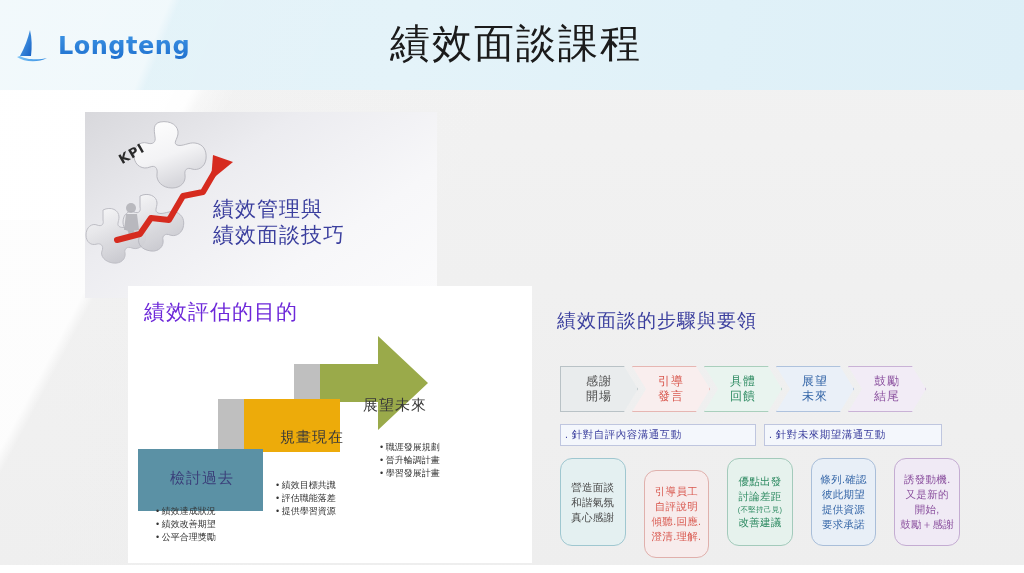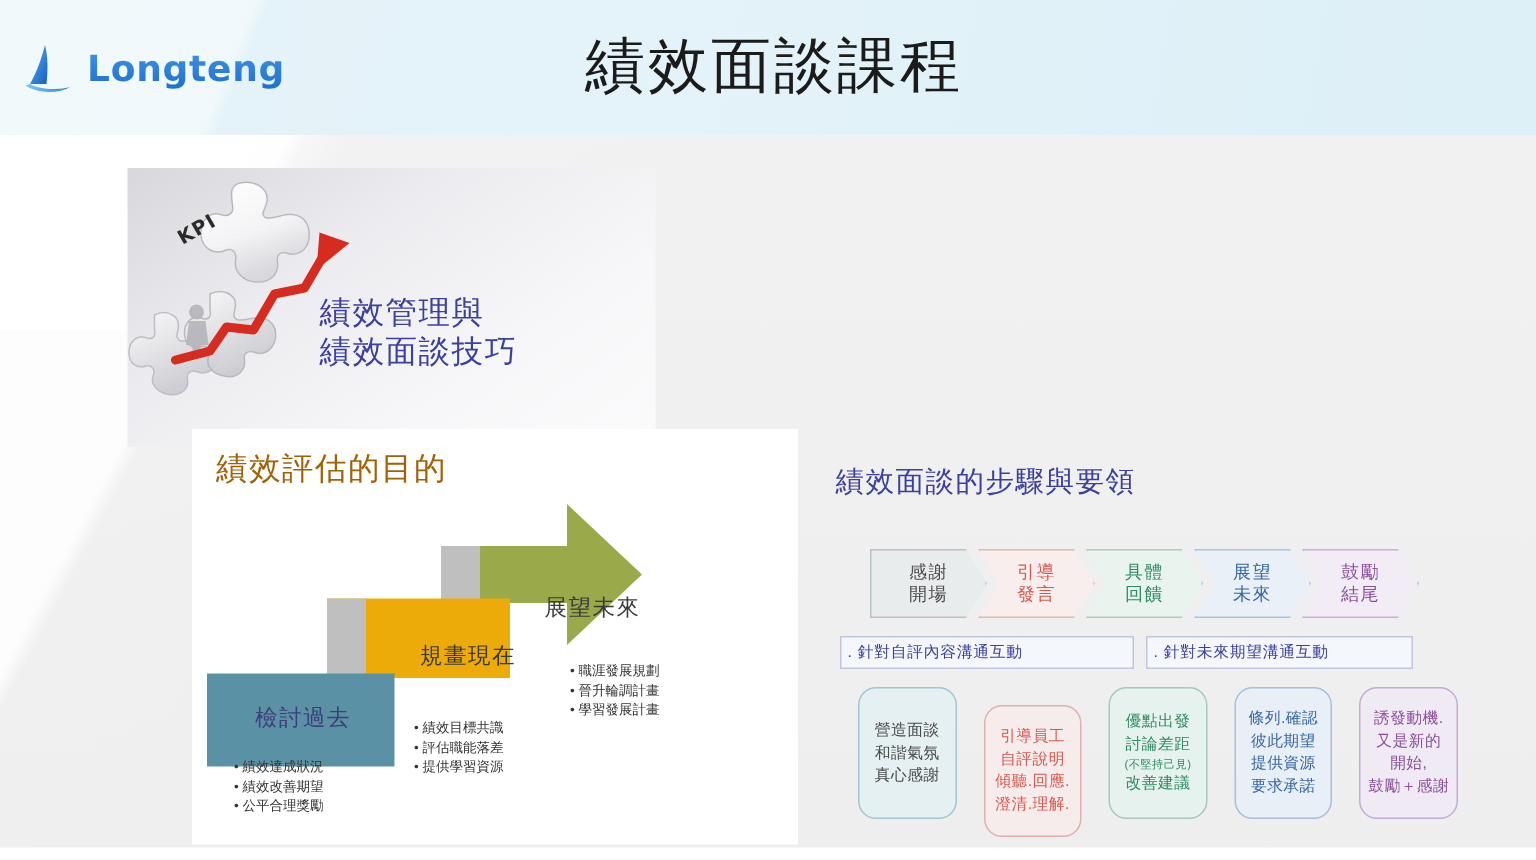--- a/index.html
+++ b/index.html
@@ -85,21 +85,21 @@
     letter-spacing: 1px; font-weight: 500;
   }
 
   
   .left-card {
     position: absolute; left: 128px; top: 286px; width: 404px; height: 277px;
     background: #ffffff; z-index: 2;
   }
   .left-card-title {
     position: absolute; left: 16px; top: 12px;
-    font-size: 21px; color: #a16207; letter-spacing: 1px;
+    font-size: 21px; color: #6d28d9; letter-spacing: 1px;
   }
 
   .arrow-stage { position: absolute; left: 0; top: 0; width: 404px; height: 277px; }
 
   .stage-label {
     position: absolute; font-size: 15px; letter-spacing: 1px;
     color: #3b3f7a; white-space: nowrap;
   }
   .stage-label.dark { color: #3a3a3a; }
   .bullets {
@@ -107,21 +107,21 @@
     color: #333; white-space: nowrap;
   }
   .bullets div::before { content: "• "; }
 
   
   .right-title {
     position: absolute; left: 557px; top: 308px;
     font-size: 19px; color: #3b3f9e; letter-spacing: 1px; z-index: 3;
   }
   .chevrons {
-    position: absolute; left: 580px; top: 366px; width: 400px; height: 48px;
+    position: absolute; left: 560px; top: 366px; width: 400px; height: 48px;
     display: flex; z-index: 3;
   }
   .chev {
     position: relative; width: 78px; height: 46px;
     display: flex; flex-direction: column; align-items: center; justify-content: center;
     font-size: 12px; line-height: 15px; letter-spacing: 1px;
     margin-right: -6px;
     clip-path: polygon(0 0, calc(100% - 14px) 0, 100% 50%, calc(100% - 14px) 100%, 0 100%, 14px 50%);
   }
   .chev:first-child {
@@ -133,21 +133,21 @@
   }
   .banner {
     position: absolute; top: 0; height: 22px;
     display: flex; align-items: center;
     font-size: 10.5px; letter-spacing: 0.5px; color: #3b3f9e;
     border: 1px solid #bfc6df; background: #f4f7fc;
     padding-left: 4px;
   }
 
   .cards-row {
-    position: absolute; left: 572px; top: 458px; width: 400px; height: 88px;
+    position: absolute; left: 560px; top: 458px; width: 400px; height: 88px;
     display: flex; gap: 18px; z-index: 3;
   }
   .mini-card {
     width: 74px; height: 88px; border-radius: 12px;
     border: 1px solid #9fc7d0;
     background: #e3f0f1;
     display: flex; flex-direction: column; align-items: center; justify-content: center;
     font-size: 10.5px; line-height: 15px; letter-spacing: 0.3px;
     text-align: center;
   }

